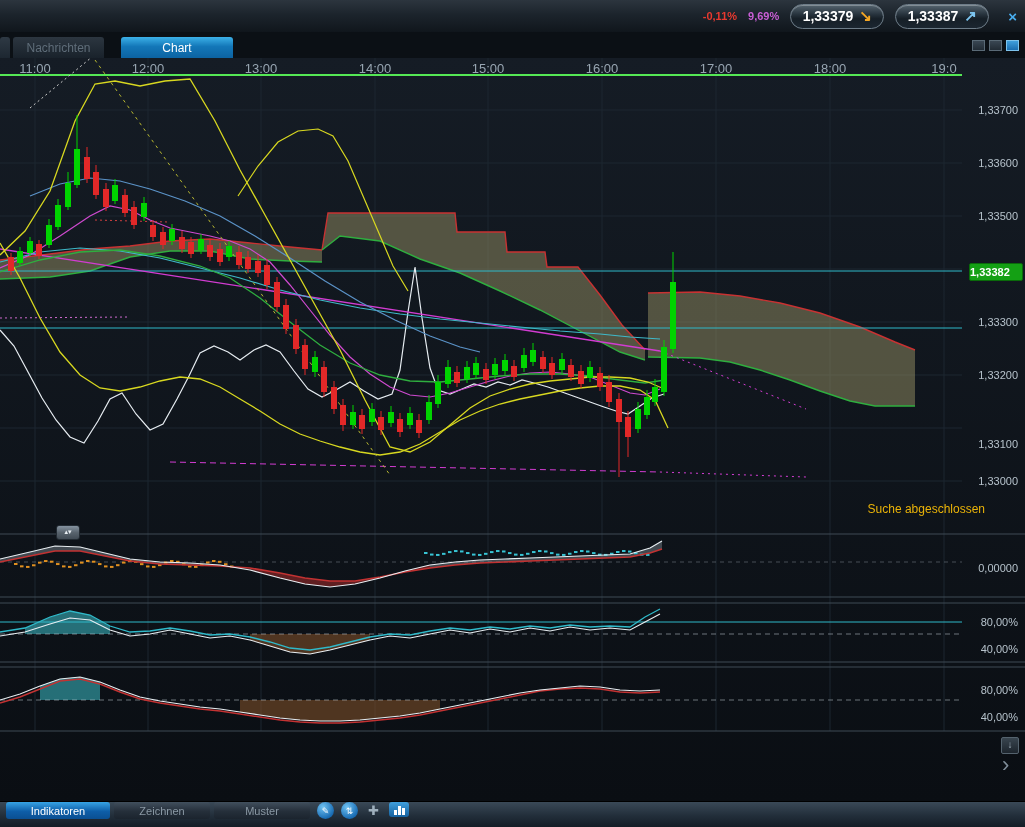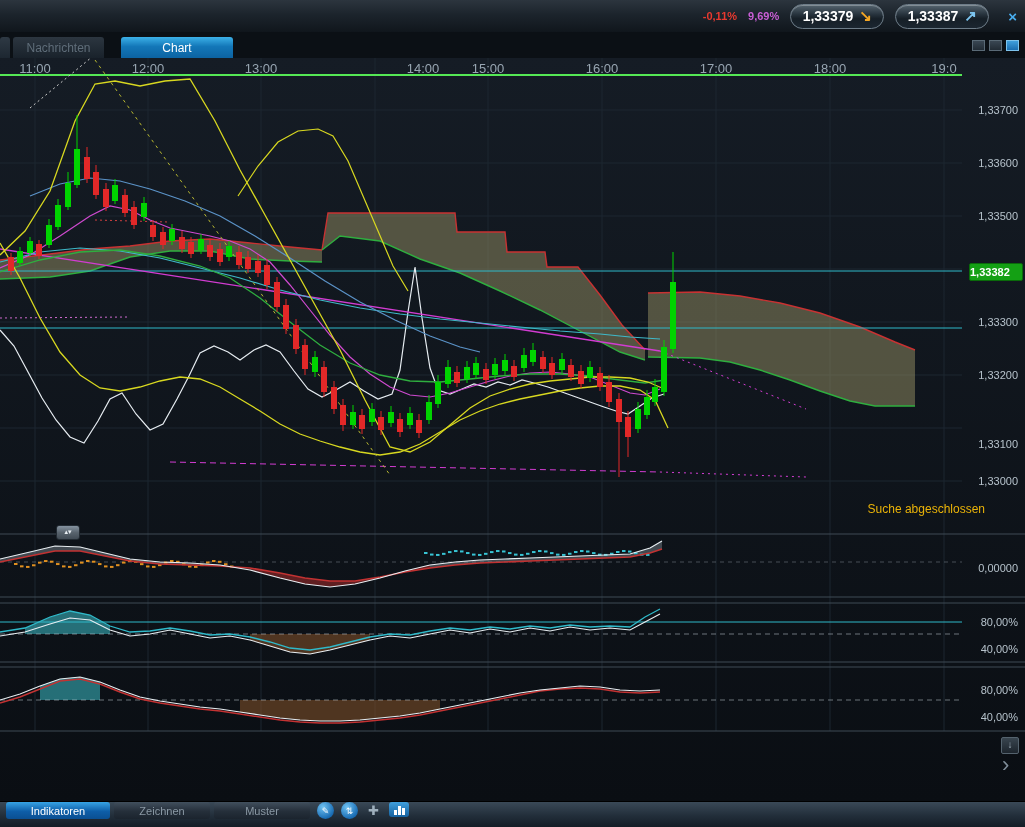--- a/index.html
+++ b/index.html
@@ -369,21 +369,21 @@
       <line x1="0" y1="700" x2="962" y2="700" stroke="rgba(205,215,225,0.5)" stroke-dasharray="5,4"></line>
       <polyline points="0,703 20,697 40,689 60,681 80,679 100,684 120,692 140,699 160,703 180,706 200,709 220,711 240,714 260,717 280,720 300,722 320,723 340,723 360,722 380,720 400,718 420,715 440,711 460,707 480,703 500,699 520,695 540,691 560,689 580,688 600,689 620,692 640,693 660,692" fill="none" stroke="#c23232" stroke-width="1.5"></polyline>
       <polyline points="0,700 20,694 40,686 60,679 80,677 100,682 120,690 140,697 160,701 180,704 200,707 220,709 240,712 260,715 280,718 300,720 320,721 340,721 360,720 380,718 400,716 420,713 440,709 460,705 480,701 500,697 520,693 540,690 560,688 580,686 600,687 620,690 640,691 660,690" fill="none" stroke="#e8eef2" stroke-width="1.1"></polyline>
     </g>
   </svg>
 
 <div id="overlays">
     <div class="tlabel" style="left: 35px;">11:00</div>
     <div class="tlabel" style="left: 148px;">12:00</div>
     <div class="tlabel" style="left: 261px;">13:00</div>
-    <div class="tlabel" style="left: 375px; margin-left: 48px;">14:00</div>
+    <div class="tlabel" style="left: 375px;">14:00</div>
     <div class="tlabel" style="left: 488px;">15:00</div>
     <div class="tlabel" style="left: 602px;">16:00</div>
     <div class="tlabel" style="left: 716px;">17:00</div>
     <div class="tlabel" style="left: 830px;">18:00</div>
     <div class="tlabel" style="left: 944px;">19:0</div>
     <div class="plabel" style="top: 103px;">1,33700</div>
     <div class="plabel" style="top: 156px;">1,33600</div>
     <div class="plabel" style="top: 209px;">1,33500</div>
     <div class="plabel" style="top: 315px;">1,33300</div>
     <div class="plabel" style="top: 368px;">1,33200</div>

